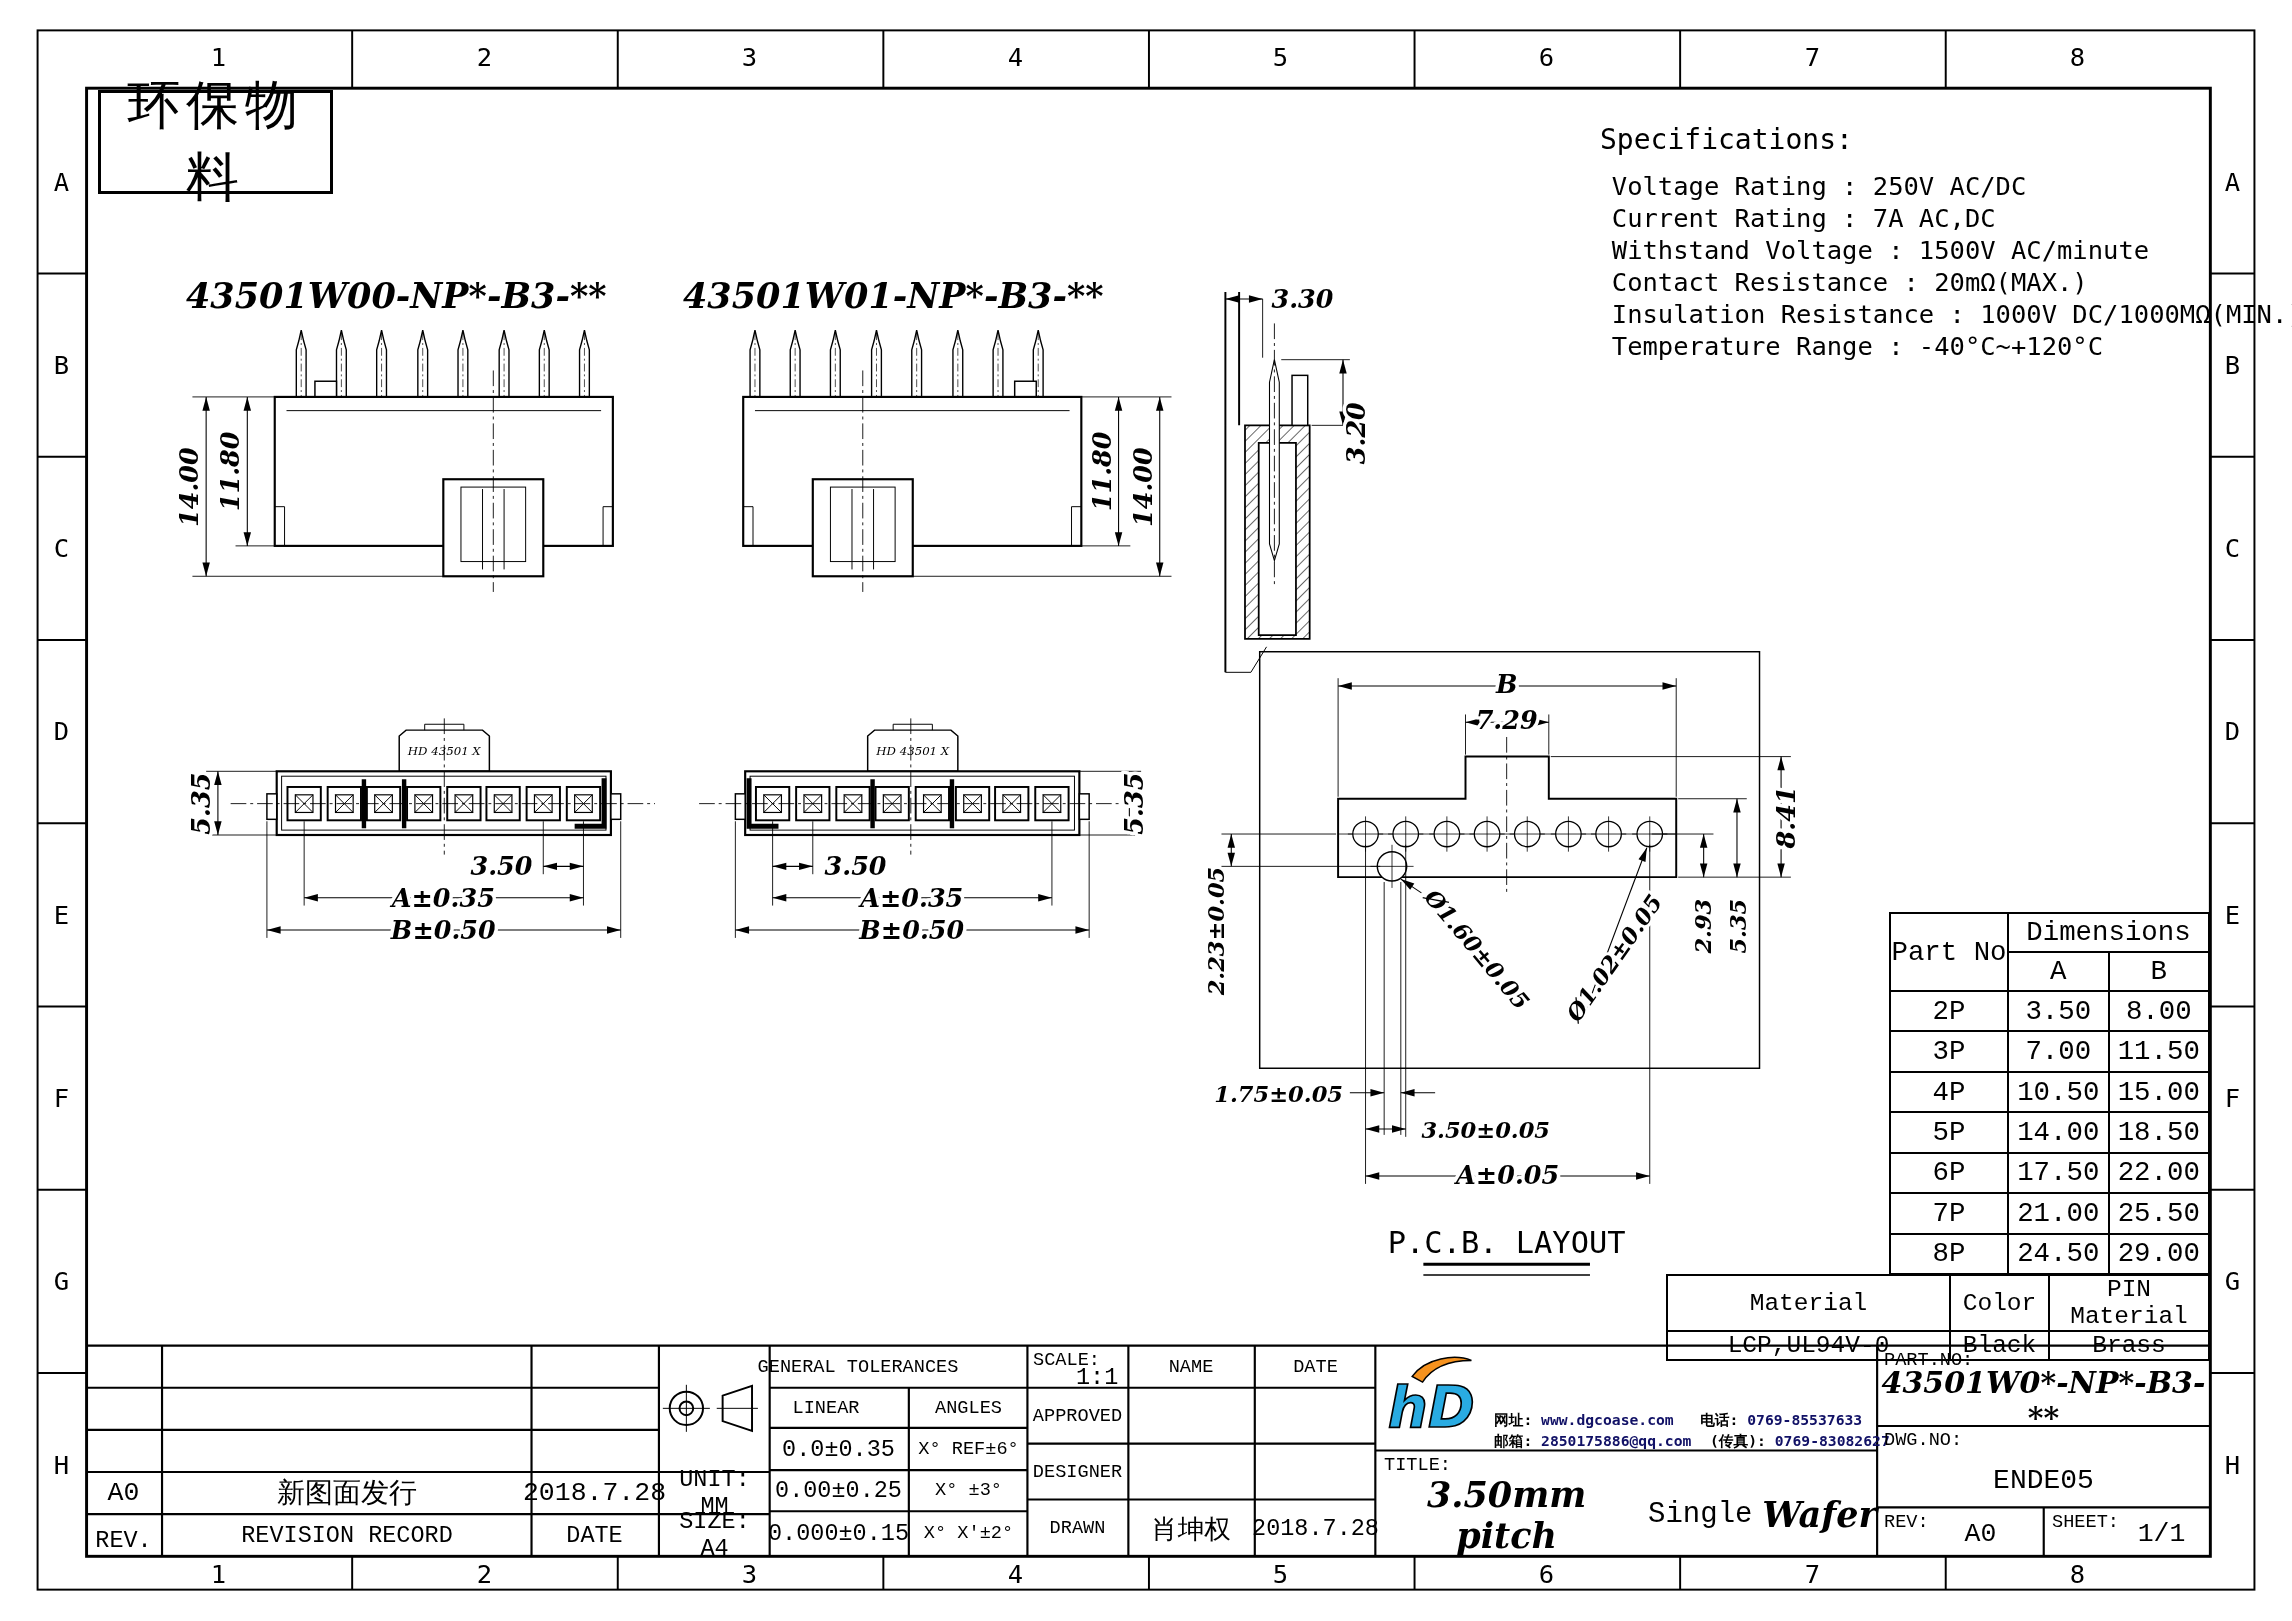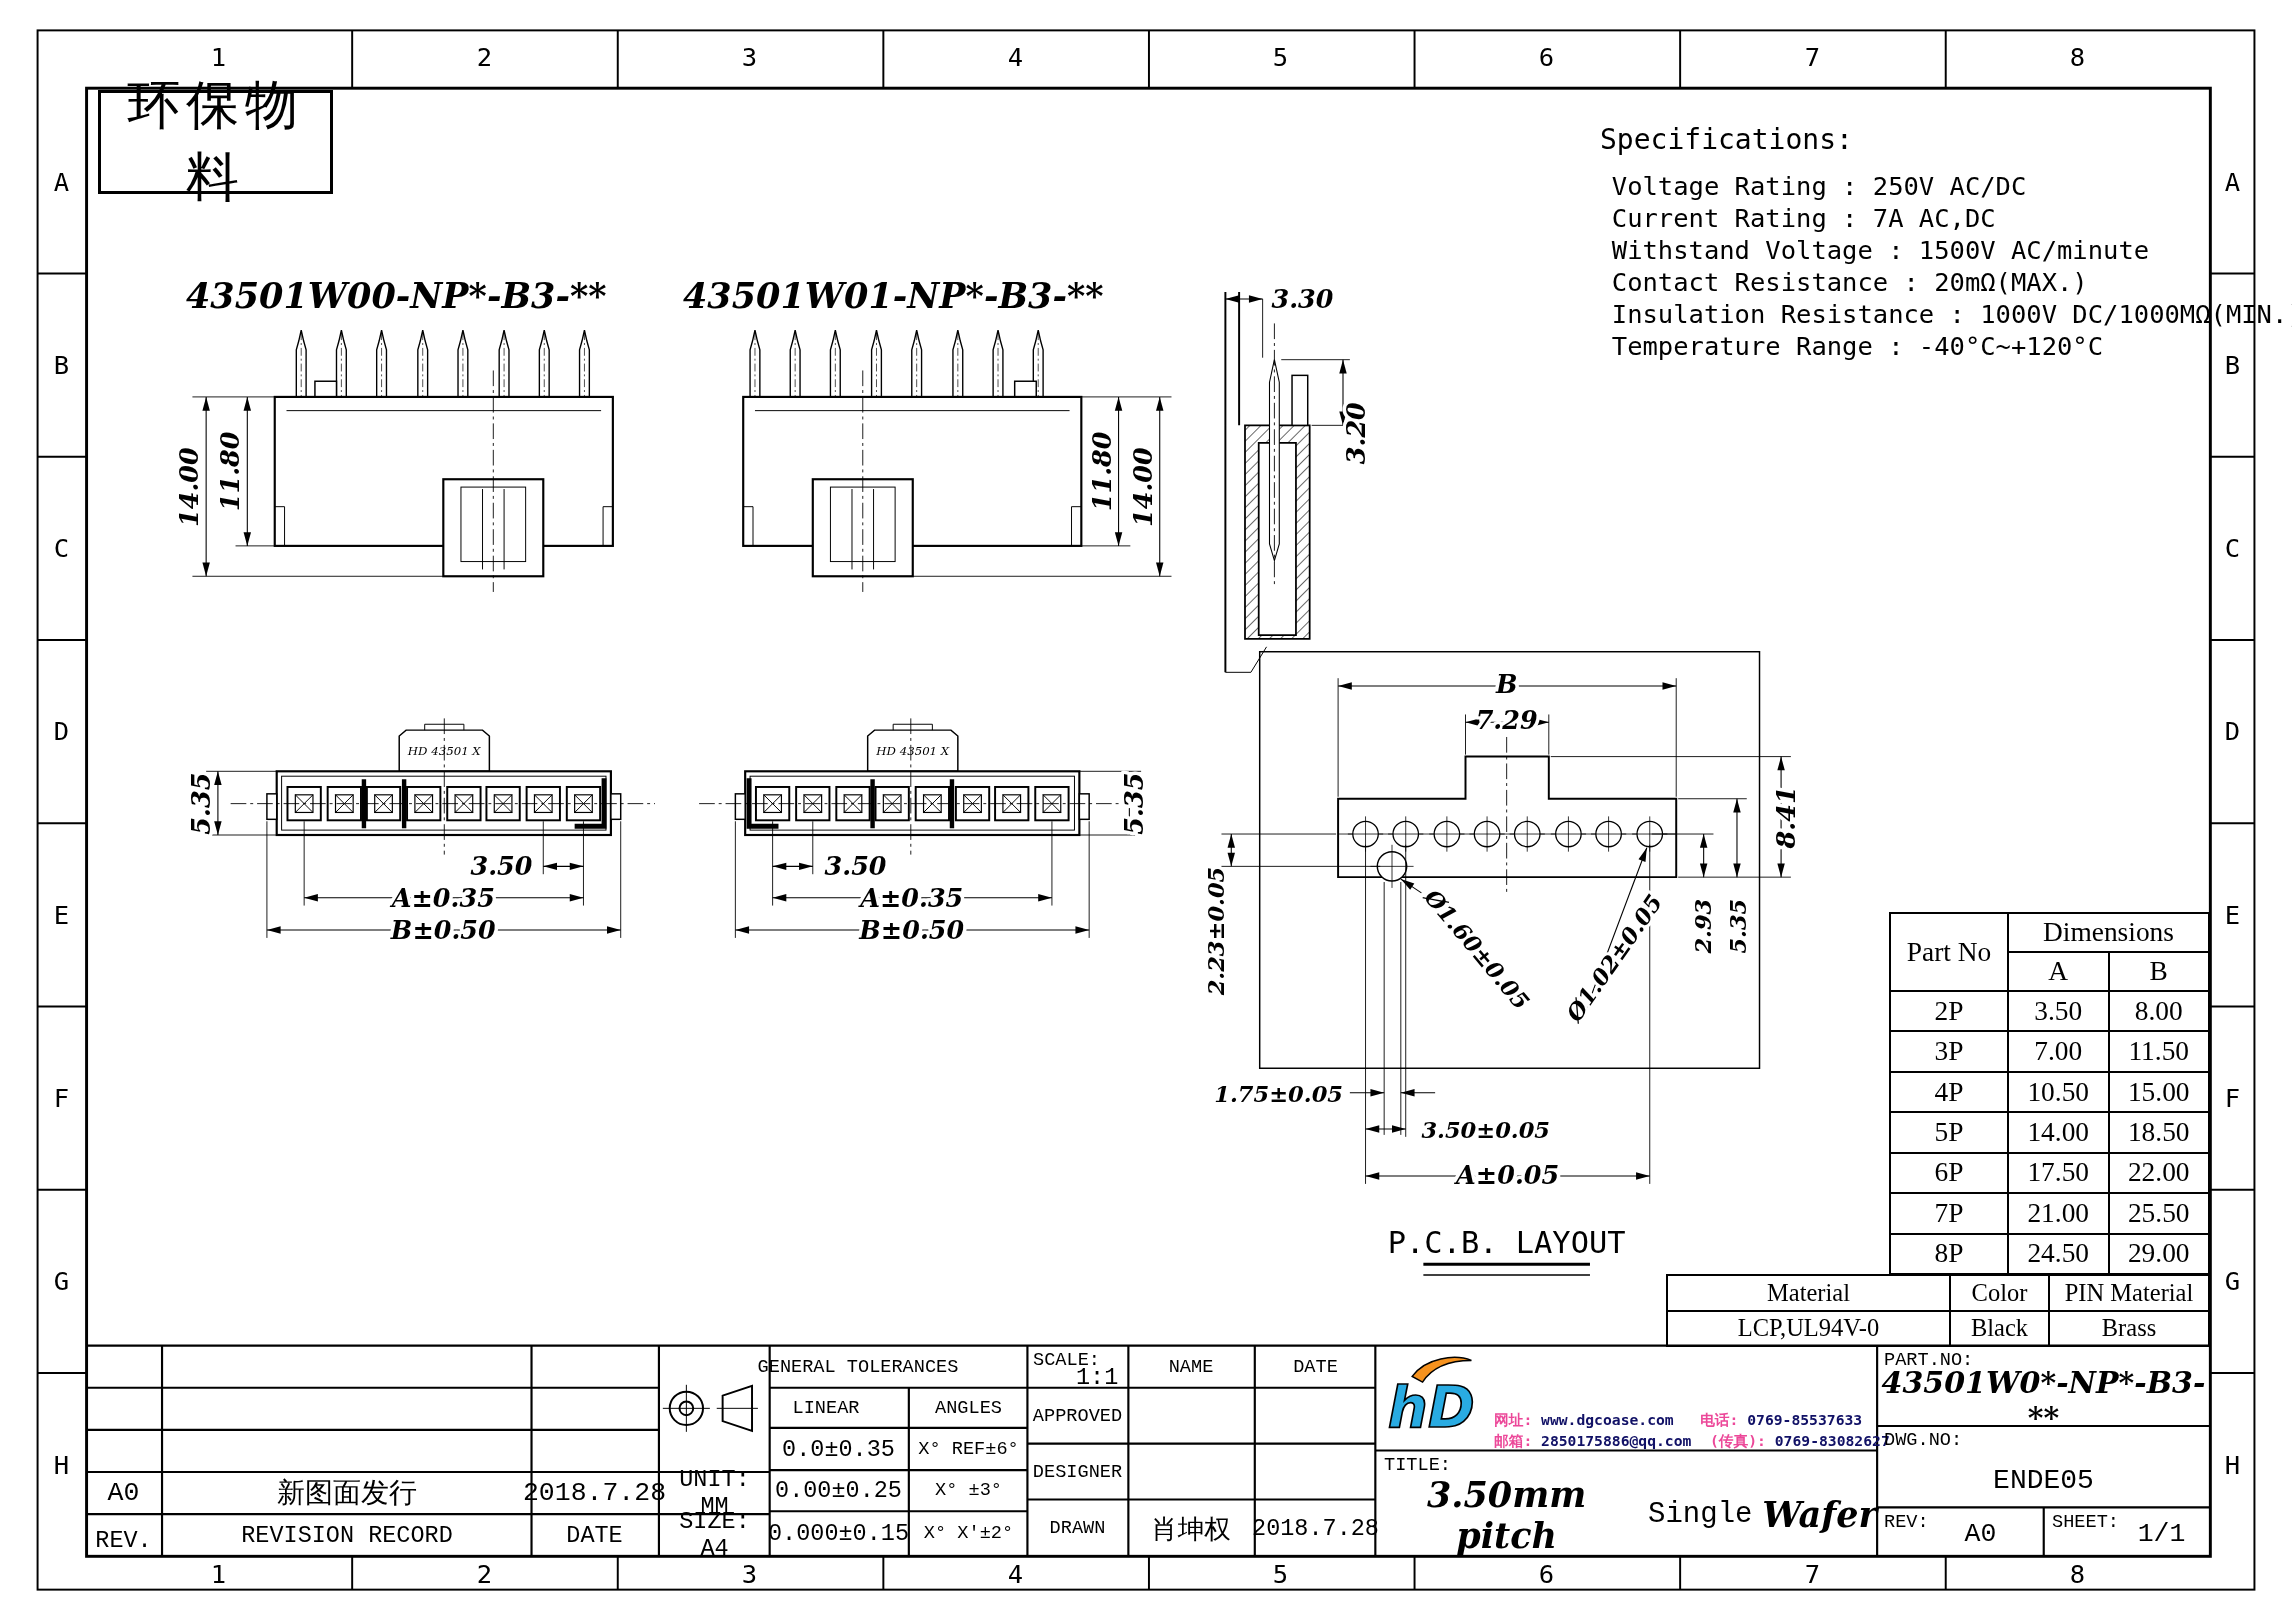--- a/index.html
+++ b/index.html
@@ -22,30 +22,30 @@
   .s5{stroke:#000;stroke-width:5;fill:none}
   .dl{stroke:#000;stroke-width:1.1;fill:none}
   .ext{stroke:#000;stroke-width:.9;fill:none}
   .cl{stroke:#000;stroke-width:.9;fill:none;stroke-dasharray:16 4 3 4}
   .wh{fill:#fff}
   .dt{font:italic bold 26px "DejaVu Serif",serif;fill:#000;paint-order:stroke;stroke:#fff;stroke-width:7px;stroke-linejoin:round}
   .dts{font:italic bold 23px "DejaVu Serif",serif;fill:#000;paint-order:stroke;stroke:#fff;stroke-width:6px;stroke-linejoin:round}
   .mark{font:italic 12px "DejaVu Serif",serif;fill:#000}
   .cap{font:31px "DejaVu Sans Mono",monospace;fill:#000}
   
-  table.grid{border-collapse:collapse;table-layout:fixed;font-family:Liberation Serif, serif}
+  table.grid{border-collapse:collapse;table-layout:fixed;font-family:Liberation Mono, monospace}
   table.grid td{border:2.5px solid #000;text-align:center;vertical-align:middle;padding:0}
   .eco{border:3.9px solid #000;font-size:53px;letter-spacing:5.9px;font-family:"Liberation Sans",sans-serif}
   .spec-title{font-size:28px}
   .spec-item{font-size:25.5px;line-height:32px;white-space:pre}
   .plabel{font-size:35px}
   .tb-sm{font-size:18.6px;font-family:"Liberation Mono",monospace}
   .tb-md{font-size:23.5px;font-family:"Liberation Mono",monospace}
   .tb-lg{font-size:26.5px;font-family:"Liberation Mono",monospace}
-  .red{color:#ec4899}.blu{color:#111166}
+  .red{color:#000000}.blu{color:#111166}
 </style>
 </head>
 <body>
 
 <div class="sheet">
 
   <svg class="abs" style="left:0;top:0" width="2293" height="1621" viewBox="0 0 2339 1654">
     <defs>
       <marker id="ms" markerWidth="16" markerHeight="10" refX="1" refY="5" orient="auto" markerUnits="userSpaceOnUse">
         <path d="M15,1.2 L1,5 L15,8.8 Z" fill="#000"></path>

